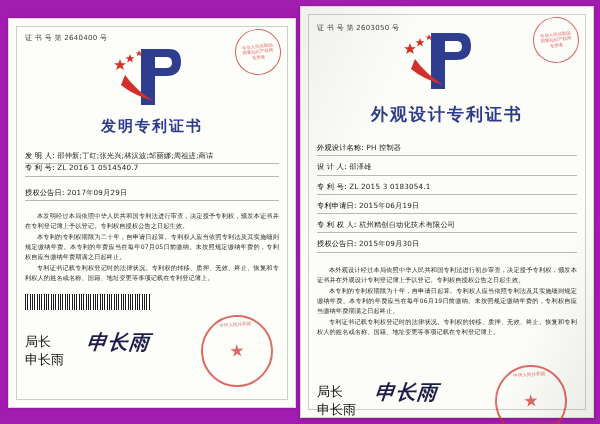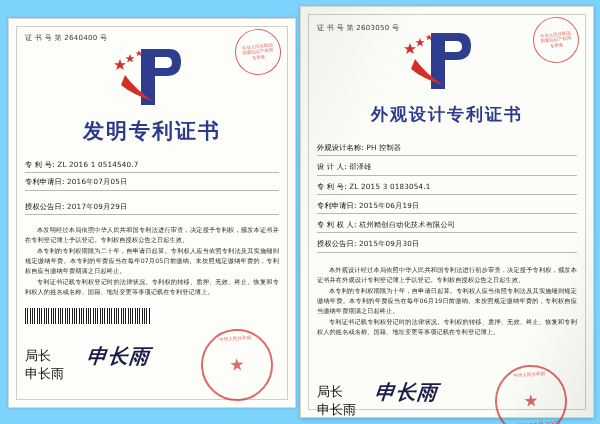--- a/index.html
+++ b/index.html
@@ -11,21 +11,21 @@
     width: 600px;
     height: 424px;
     position: relative;
     font-family: "DejaVu Sans", sans-serif;
     overflow: hidden;
   }
 
   .stage {
     position: absolute;
     inset: 0;
-    background: #7dd3fc;
+    background: #a21caf;
   }
 
   
   .cert {
     position: absolute;
     background: #fdfdfa;
     box-sizing: border-box;
   }
   .cert-left {
     left: 8px;
@@ -100,21 +100,21 @@
   .logo svg { display: block; }
 
   
   .title {
     text-align: center;
     color: #2c3a8c;
     font-family: "DejaVu Serif", serif;
     font-weight: bold;
     letter-spacing: 2px;
   }
-  .title-left { font-size: 21px; }
+  .title-left { font-size: 15px; }
   .title-right { font-size: 17px; }
 
   
   .field {
     font-size: 7.2px;
     color: #2e2e2e;
     line-height: 1.15;
     white-space: nowrap;
     letter-spacing: 0.2px;
   }
@@ -243,28 +243,28 @@
             <polygon points="9,14 10.6,18.2 15,18.2 11.5,20.8 12.8,25 9,22.4 5.2,25 6.5,20.8 3,18.2 7.4,18.2"></polygon>
             <polygon points="19,9 20.2,12.2 23.6,12.2 20.9,14.2 21.9,17.4 19,15.4 16.1,17.4 17.1,14.2 14.4,12.2 17.8,12.2"></polygon>
             <polygon points="28,5 28.9,7.4 31.4,7.4 29.4,8.9 30.1,11.3 28,9.8 25.9,11.3 26.6,8.9 24.6,7.4 27.1,7.4"></polygon>
           </g>
         </svg>
       </div>
 
       <div class="title title-left" style="margin-top:74px;">发明专利证书</div>
 
       <div style="margin-top:16px;">
+        <div class="field" style="margin-top:5px;">
+          <span class="lbl">发 明 人:</span>
+          <span class="val">邵仲新;丁红;张光兴;林汉波;邹丽娜;周祖进;商诘</span>
+          <div class="rule"></div>
+        </div>
         <div class="field" style="">
           <span class="lbl">专 利 号:</span>
           <span class="val">ZL 2016 1 0514540.7</span>
-          <div class="rule"></div>
-        </div>
-        <div class="field" style="margin-top:5px;">
-          <span class="lbl">专利申请日:</span>
-          <span class="val">2016年07月05日</span>
           <div class="rule"></div>
         </div>
         <div class="field" style="margin-top:12px;">
           <span class="lbl">授权公告日:</span>
           <span class="val">2017年09月29日</span>
           <div class="rule"></div>
         </div>
       </div>
 
       <div class="body-text" style="margin-top:10px;">

